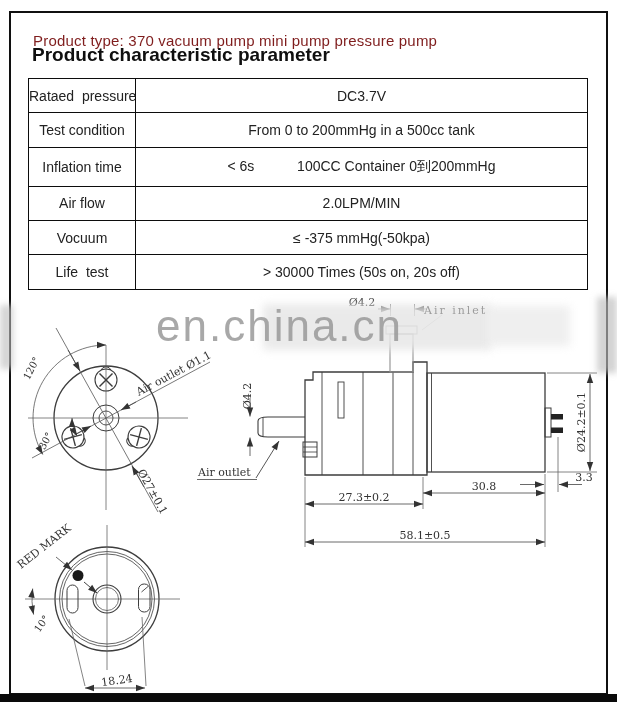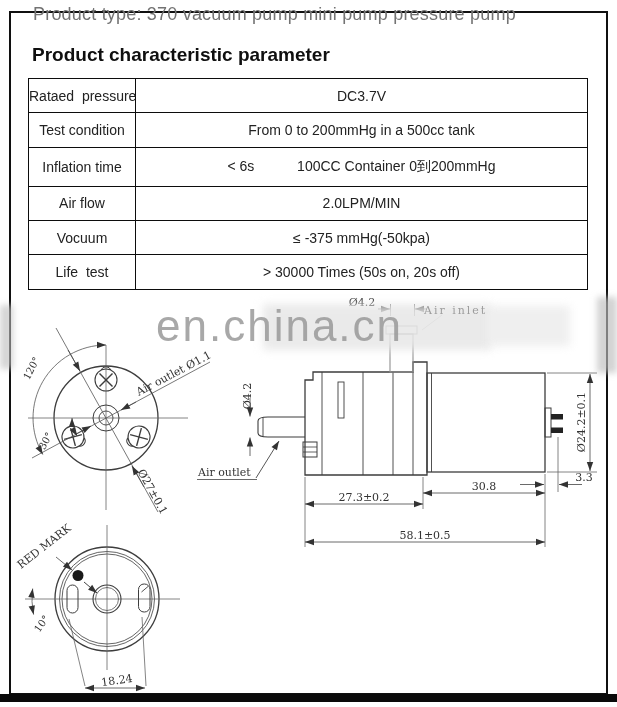--- a/index.html
+++ b/index.html
@@ -6,21 +6,21 @@
   .page {
     position:relative; width:617px; height:707px; background:#ffffff;
     font-family:"Liberation Sans", sans-serif; overflow:hidden;
   }
   .frame {
     position:absolute; left:9px; top:11px; width:599px; height:684px;
     border:2px solid #101010; box-sizing:border-box;
   }
   .bottom-bar { position:absolute; left:0; top:694px; width:617px; height:8px; background:#0a0a0a; }
 
-  .product-type { position:absolute; left:33px; top:4px; font-size:18px; color:#737373; letter-spacing:0.2px; }
+  .product-type { position:absolute; left:33px; top:32px; font-size:15px; color:#7f1d1d; letter-spacing:0.2px; }
   .heading      { position:absolute; left:32px; top:44px; font-size:19px; font-weight:bold; color:#0f0f0f; }
 
   table.spec { position:absolute; left:28px; top:78px; width:560px; height:212px;
     border-collapse:collapse; table-layout:fixed; }
   table.spec td { border:1.6px solid #0c0c0c; font-size:14px; color:#222;
     text-align:center; vertical-align:middle; padding:0; white-space:pre; }
   td.lbl { width:106px; }
 
   svg.drawing { position:absolute; left:0; top:0; width:617px; height:707px; }
   svg.drawing text { font-family:"DejaVu Serif", serif; font-size:11px; fill:#333; }

